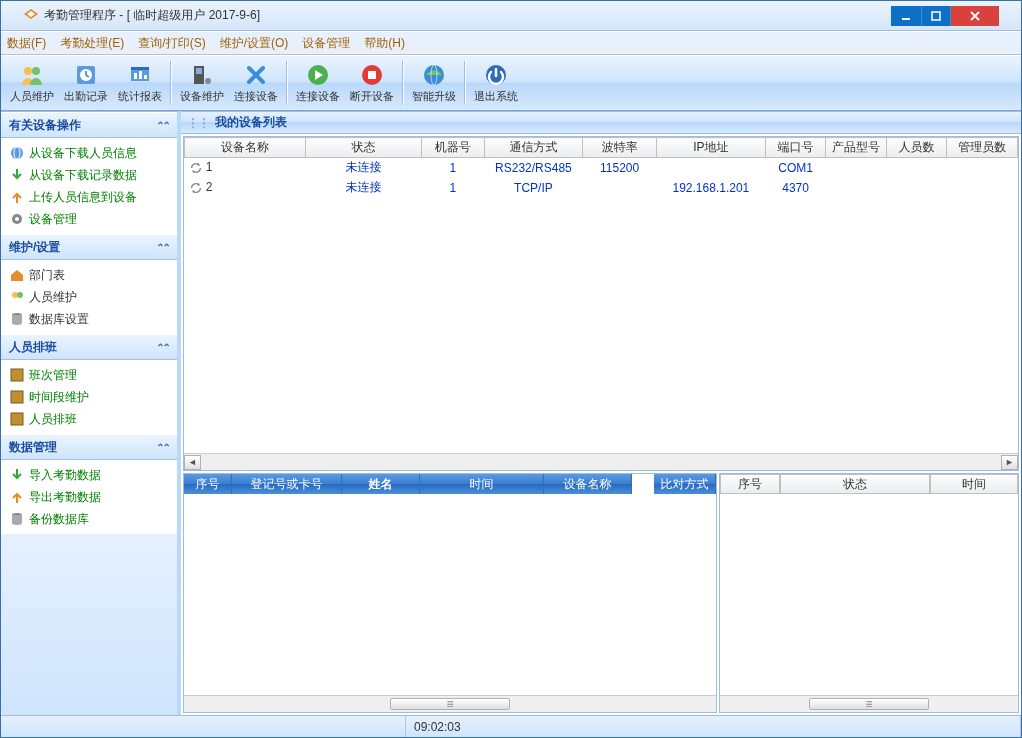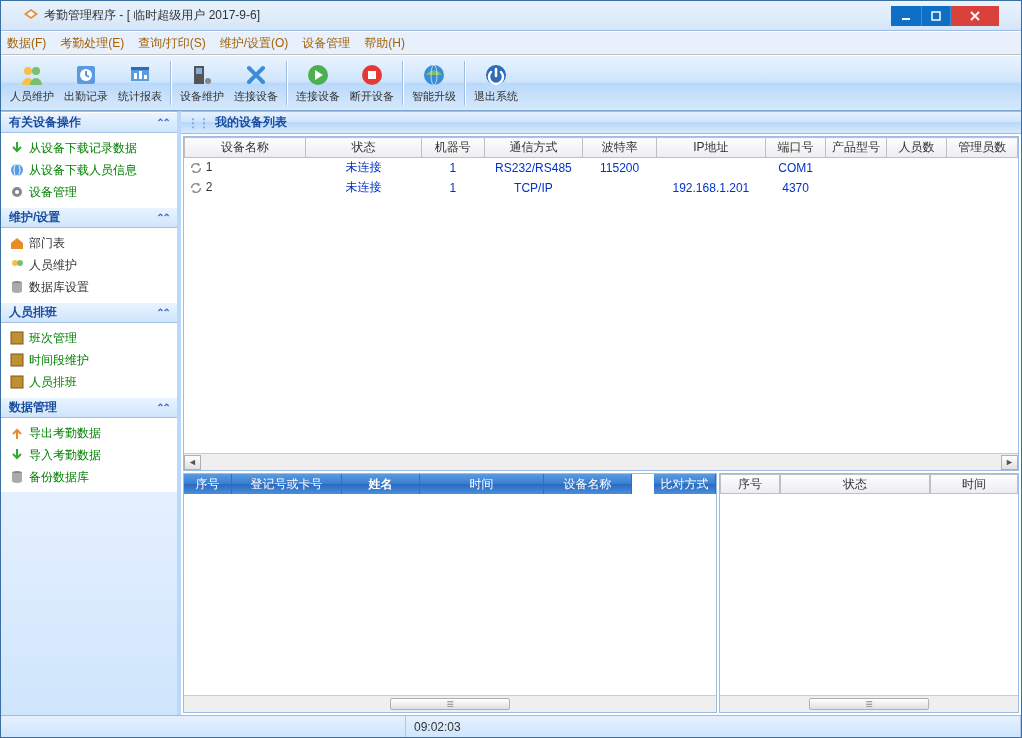--- a/index.html
+++ b/index.html
@@ -14,21 +14,21 @@
 .win-close { background:#d9413d; width:48px; }
 .menubar { height:24px; background:#e8f0fb; display:flex; align-items:center; padding:0 6px; border-bottom:1px solid #c0c0c0; border-top:1px solid #fff; gap:14px;}
 .menubar span { color:#a16207; }
 .toolbar { height:56px; background:linear-gradient(#e9f3ff,#cfe5fc 48%,#b9d8fa 50%,#d6e9fc); display:flex; align-items:center; padding:0 4px; border-bottom:1px solid #7fa8d6; border-top:1px solid #fff;}
 .tbtn { width:54px; height:50px; display:flex; flex-direction:column; align-items:center; justify-content:center; gap:2px; }
 .tbtn svg { width:24px; height:24px; }
 .tbtn span { color:#333; font-size:11px; }
 .tsep { width:2px; height:44px; border-left:1px solid #a0bde0; border-right:1px solid #fff; margin:0 3px; }
 .main { display:flex; height:calc(100% - 30px - 24px - 56px - 22px); }
 .sidebar { width:197px; background:#fff; border-right:4px solid #b9d8fa; display:flex; flex-direction:column; border-top:1px solid #a0bde0; overflow:hidden;}
-.panel-hdr { height:21px; background:linear-gradient(#eaf4ff,#cfe5fc); display:flex; align-items:center; justify-content:space-between; padding:4px 8px; color:#1a4c9e; font-weight:bold; border-bottom:1px solid #a0c0e6; border-top:1px solid #fff;}
+.panel-hdr { height:21px; background:linear-gradient(#eaf4ff,#cfe5fc); display:flex; align-items:center; justify-content:space-between; padding:12px 8px; color:#1a4c9e; font-weight:bold; border-bottom:1px solid #a0c0e6; border-top:1px solid #fff;}
 .panel-hdr .chev { color:#3a6ec6; font-size:10px; letter-spacing:-2px;}
 .panel-body { padding:4px 0; }
 .panel-item { height:22px; display:flex; align-items:center; padding:0 8px; gap:4px; color:#008000; cursor:default;}
 .panel-item.b { color:#333; }
 .panel-item svg,.panel-item .ic { width:16px; height:16px; flex:none;}
 .content { flex:1; display:flex; flex-direction:column; border-top:1px solid #a0bde0;}
 .content-hdr { height:22px; background:linear-gradient(#e5f0ff,#cfe5fc 48%,#b9d8fa 50%,#d6e9fc); display:flex; align-items:center; padding:0 6px; color:#1a4c9e; font-weight:bold; gap:6px; border-bottom:1px solid #9dbce3;}
 .grip { color:#7fa8d6; letter-spacing:-1px; }
 .grid-wrap { flex:1; background:#fff; display:flex; flex-direction:column; border:1px solid #9dbce3; margin:2px 2px 0 2px;}
 .grid { flex:1; overflow:auto; }
@@ -174,30 +174,36 @@
 
 <div class="main">
   <div class="sidebar" id="sidebar">
       <div class="panel-hdr">
         <span>有关设备操作</span>
         <span class="chev">⌃⌃</span>
       </div>
       <div class="panel-body">
         <div class="panel-item">
           <span class="ic"><svg viewBox="0 0 16 16">
-              <path d="M8 2v8M4 7l4 4 4-4" stroke="#3a3" stroke-width="2" fill="none"></path>
-            </svg></span>
-          <span>从设备下载记录数据</span>
-        </div>
-        <div class="panel-item">
-          <span class="ic"><svg viewBox="0 0 16 16">
               <circle cx="8" cy="8" r="6" fill="#5a9be0"></circle>
               <ellipse cx="8" cy="8" rx="3" ry="6" fill="none" stroke="#fff"></ellipse>
             </svg></span>
           <span>从设备下载人员信息</span>
+        </div>
+        <div class="panel-item">
+          <span class="ic"><svg viewBox="0 0 16 16">
+              <path d="M8 2v8M4 7l4 4 4-4" stroke="#3a3" stroke-width="2" fill="none"></path>
+            </svg></span>
+          <span>从设备下载记录数据</span>
+        </div>
+        <div class="panel-item">
+          <span class="ic"><svg viewBox="0 0 16 16">
+              <path d="M8 14V6M4 9l4-4 4 4" stroke="#e88c2a" stroke-width="2" fill="none"></path>
+            </svg></span>
+          <span>上传人员信息到设备</span>
         </div>
         <div class="panel-item">
           <span class="ic"><svg viewBox="0 0 16 16">
               <circle cx="8" cy="8" r="5" fill="#888"></circle>
               <circle cx="8" cy="8" r="2" fill="#fff"></circle>
             </svg></span>
           <span>设备管理</span>
         </div>
       </div>
       <div class="panel-hdr">
@@ -250,29 +256,29 @@
           <span>人员排班</span>
         </div>
       </div>
       <div class="panel-hdr">
         <span>数据管理</span>
         <span class="chev">⌃⌃</span>
       </div>
       <div class="panel-body">
         <div class="panel-item">
           <span class="ic"><svg viewBox="0 0 16 16">
+              <path d="M8 2v8M4 7l4 4 4-4" stroke="#3a3" stroke-width="2" fill="none"></path>
+            </svg></span>
+          <span>导入考勤数据</span>
+        </div>
+        <div class="panel-item">
+          <span class="ic"><svg viewBox="0 0 16 16">
               <path d="M8 14V6M4 9l4-4 4 4" stroke="#e88c2a" stroke-width="2" fill="none"></path>
             </svg></span>
           <span>导出考勤数据</span>
-        </div>
-        <div class="panel-item">
-          <span class="ic"><svg viewBox="0 0 16 16">
-              <path d="M8 2v8M4 7l4 4 4-4" stroke="#3a3" stroke-width="2" fill="none"></path>
-            </svg></span>
-          <span>导入考勤数据</span>
         </div>
         <div class="panel-item">
           <span class="ic"><svg viewBox="0 0 16 16">
               <ellipse cx="8" cy="4" rx="5" ry="2" fill="#888"></ellipse>
               <path d="M3 4v8c0 1 2 2 5 2s5-1 5-2V4" fill="#aaa"></path>
             </svg></span>
           <span>备份数据库</span>
         </div>
       </div>
       <div style="flex: 1 1 0%; background: linear-gradient(rgb(229, 240, 255), rgb(207, 229, 252));"></div>

